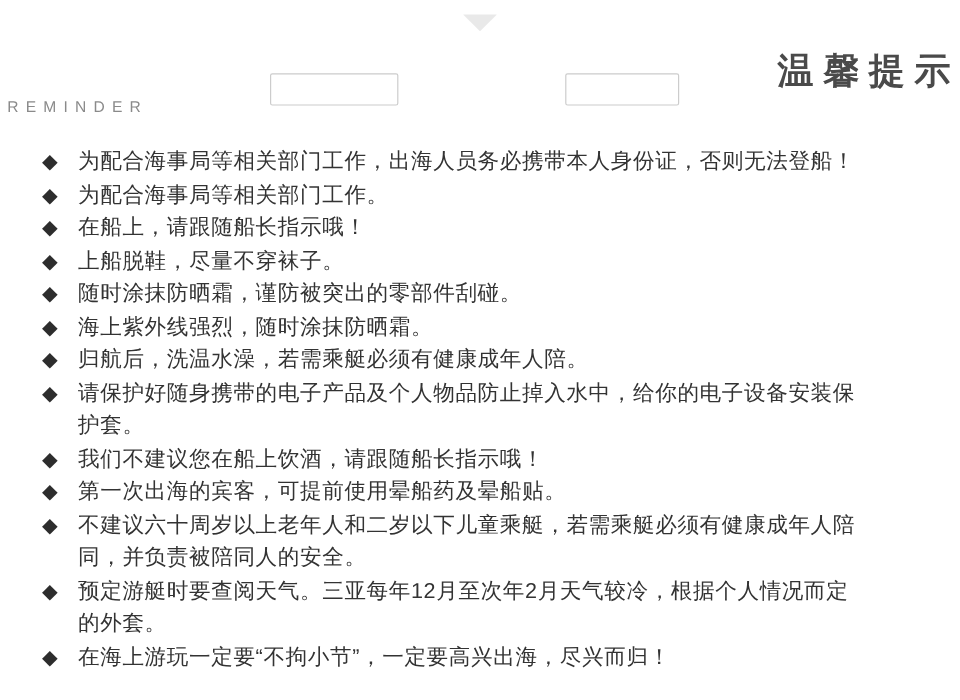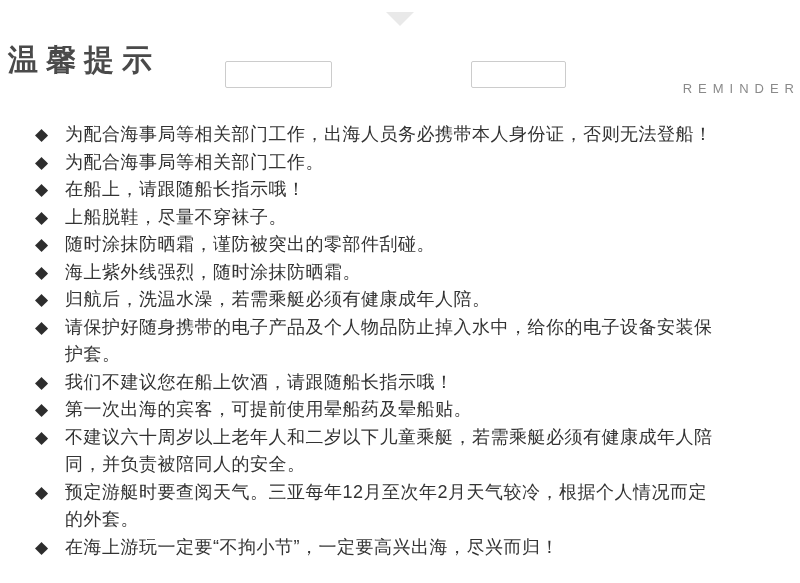--- a/index.html
+++ b/index.html
@@ -27,34 +27,34 @@
     border-right: 14px solid transparent;
     border-top: 14px solid #e9e9e9;
   }
 
   
   .title {
     position: absolute;
     top: 42px;
     left: 0;
     width: 100%;
-    text-align: left;
+    text-align: right;
     font-size: 30px;
     font-weight: bold;
     color: #4a4a4a;
     letter-spacing: 8px;
     text-indent: 8px;
     line-height: 36px;
   }
   .subtitle {
     position: absolute;
     top: 81px;
     left: 0;
     width: 100%;
-    text-align: right;
+    text-align: left;
     font-size: 13px;
     color: #8a8a8a;
     letter-spacing: 6px;
     text-indent: 6px;
     line-height: 15px;
   }
   .frame-left, .frame-right {
     position: absolute;
     top: 61px;
     height: 27px;

